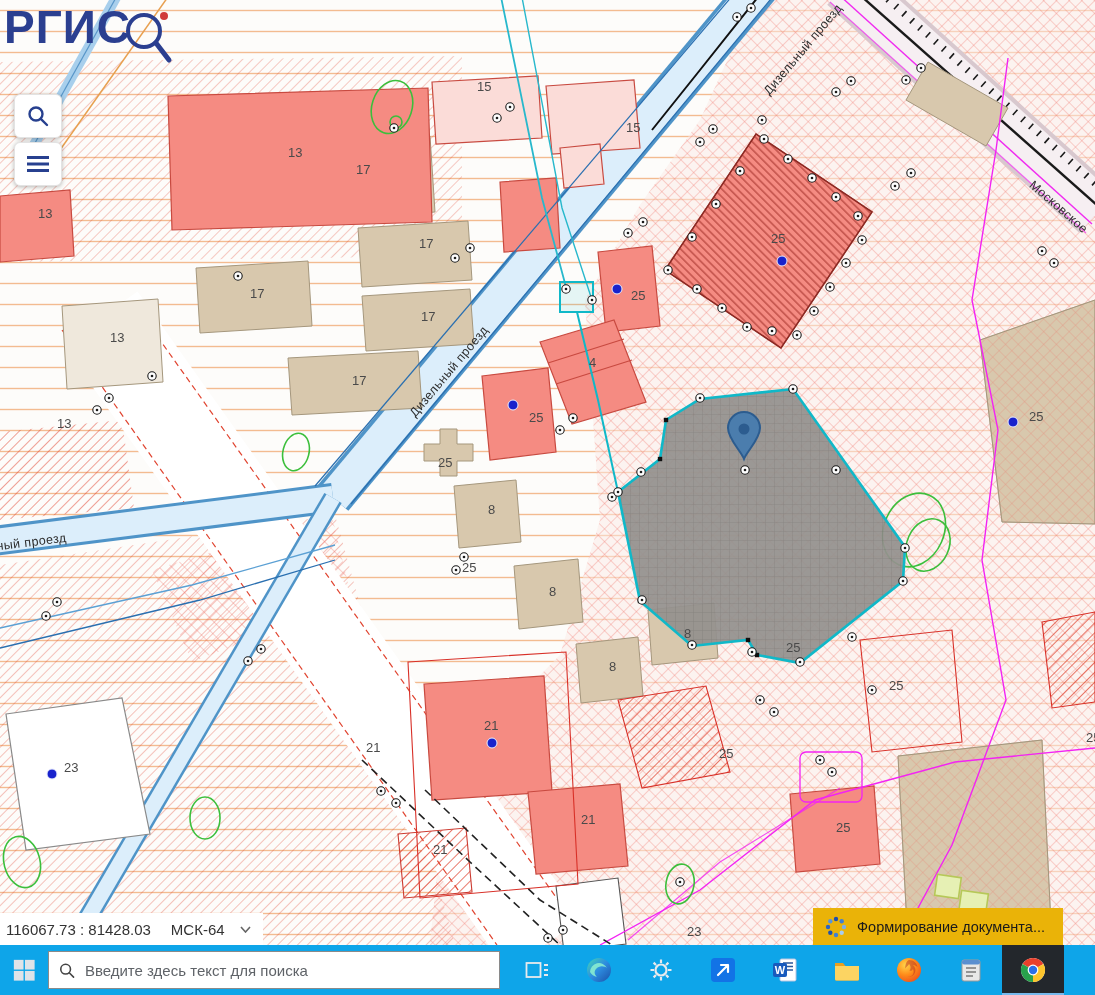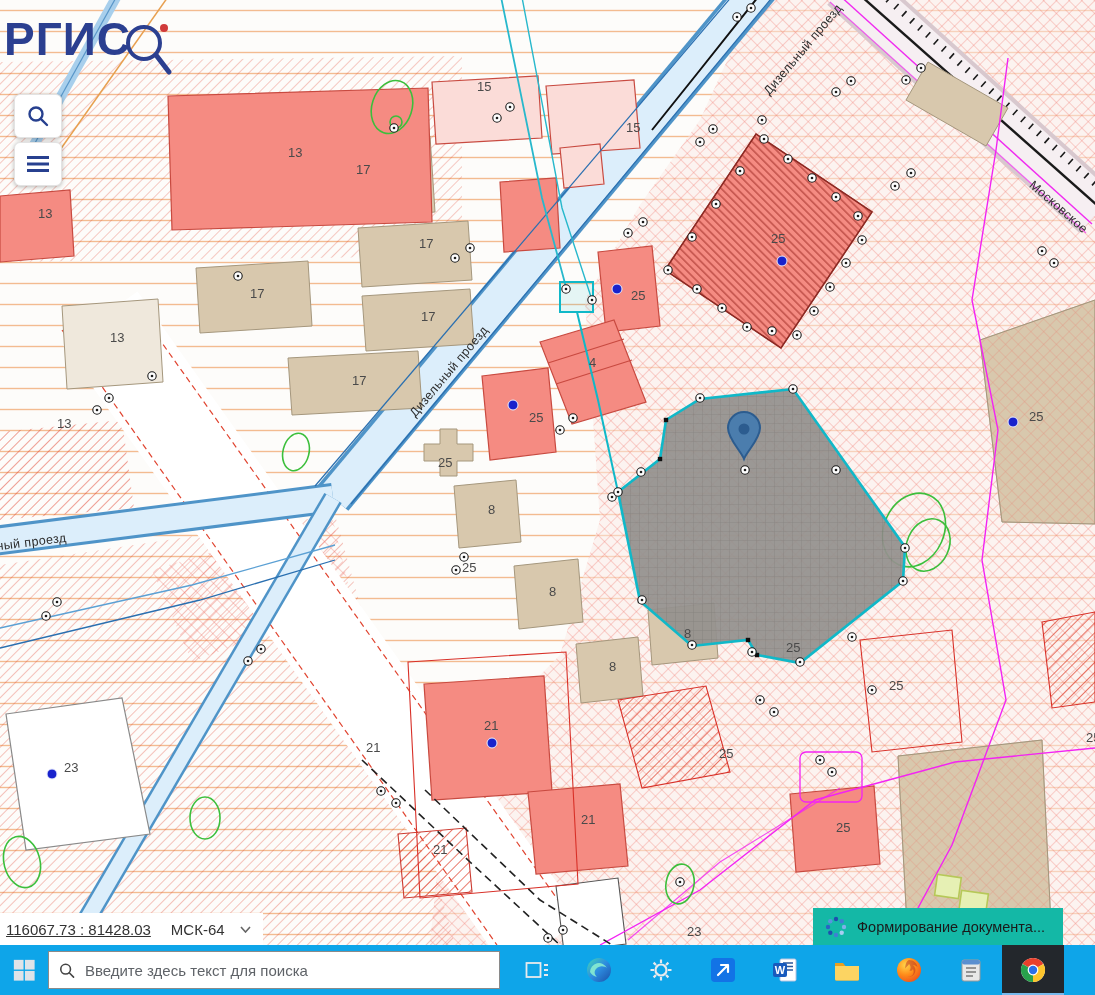--- a/index.html
+++ b/index.html
@@ -5,36 +5,36 @@
   html,body{margin:0;padding:0;width:1095px;height:995px;overflow:hidden;background:#fff;font-family:"Liberation Sans",sans-serif;}
   .screen{position:relative;width:1095px;height:995px;}
   .map-area{position:absolute;top:0;left:0;width:1095px;height:945px;background:#fff;overflow:hidden;}
   #map-svg{position:absolute;top:0;left:0;}
   .parcel-label{font:13px "Liberation Sans",sans-serif;fill:#4a4a4a;}
   .street-label{font:12.5px "Liberation Sans",sans-serif;fill:#2e2e2e;letter-spacing:.4px;text-anchor:middle;}
   .vmark-outer{fill:#ffffff;stroke:#1a1a1a;stroke-width:1.1;}
   .vmark-inner{fill:#1a1a1a;}
   .bluedot{fill:#1822cc;stroke:#e8ecff;stroke-width:1;}
 
-  .logo{position:absolute;top:16px;left:4px;display:flex;align-items:flex-start;text-align:center;}
+  .logo{position:absolute;top:4px;left:4px;display:flex;align-items:flex-start;text-align:center;}
   .logo-text{font-size:46px;font-weight:bold;color:#2b3f90;line-height:1;letter-spacing:1px;}
   .gov{position:absolute;top:22px;left:243px;display:flex;gap:10px;align-items:center;}
   .gov-text{font-size:13px;color:#555;line-height:1.45;white-space:nowrap;}
 
   .map-btn{position:absolute;left:14px;width:48px;height:44px;background:#fff;border:1px solid #e3e3e3;border-radius:6px;
     box-shadow:0 1px 4px rgba(0,0,0,.28);display:flex;align-items:center;justify-content:center;cursor:pointer;padding:0;}
   #btn-search{top:94px}
   #btn-menu{top:142px}
 
   .statusbar{position:absolute;left:0;bottom:0;height:32px;background:#fff;display:flex;align-items:center;
     padding:0 12px 0 6px;gap:20px;}
-  .coords{font-size:15px;color:#333;text-decoration:underline;}
+  .coords{font-size:15px;color:#333;}
   .crs{font-size:15px;color:#333;display:flex;align-items:center;gap:15px;cursor:pointer;}
 
-  .notification{position:absolute;right:32px;bottom:0;height:37px;background:#14b8a6;display:flex;align-items:center;
+  .notification{position:absolute;right:32px;bottom:0;height:37px;background:#eab308;display:flex;align-items:center;
     gap:10px;padding:0 18px 0 12px;}
   .notif-text{font-size:14.5px;color:#1a1a1a;white-space:nowrap;}
 
   .taskbar{position:absolute;left:0;bottom:0;width:1095px;height:50px;background:#0ea5e9;display:flex;align-items:center;}
   .tb-start{width:48px;height:50px;background:none;border:none;display:flex;align-items:center;justify-content:center;cursor:pointer;}
   .tb-search{height:36px;width:430px;background:#fff;border:1px solid #8a8a8a;display:flex;align-items:center;
     padding:0 10px;gap:8px;}
   .tb-search input{border:none;outline:none;font-size:15px;color:#333;width:100%;background:transparent;
     font-family:"Liberation Sans",sans-serif;}
   .tb-search input::placeholder{color:#5f6368;}

